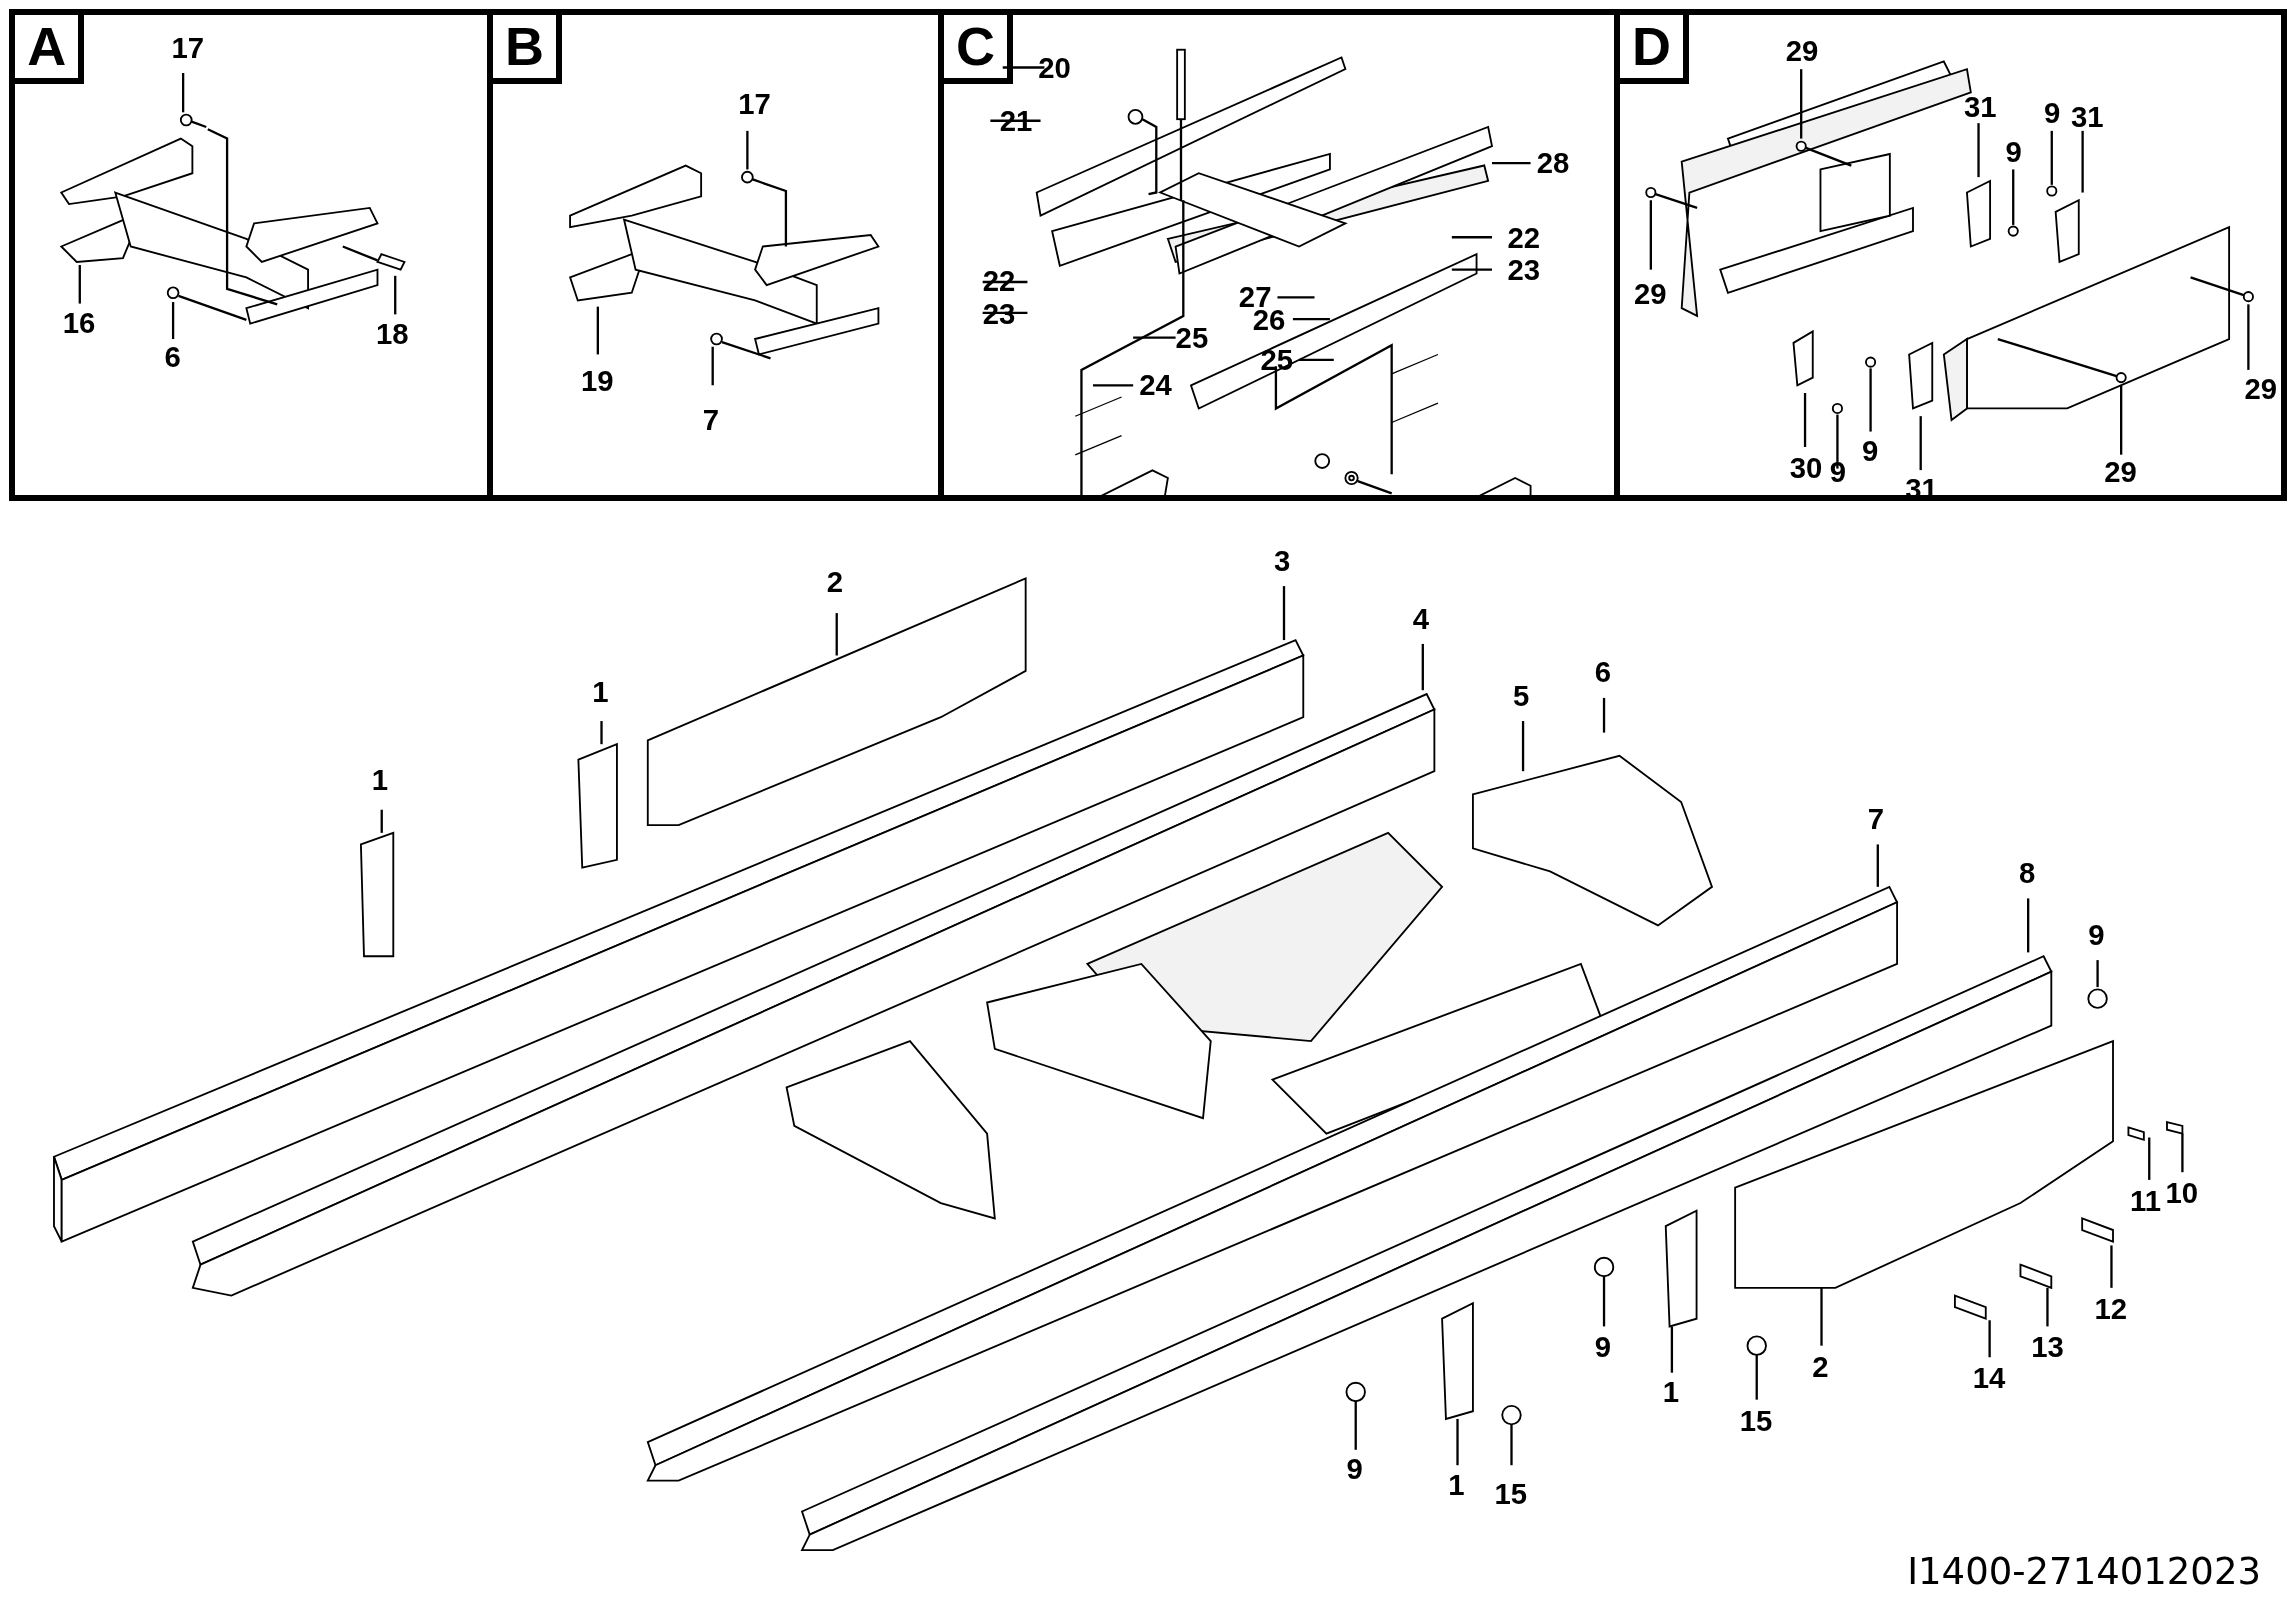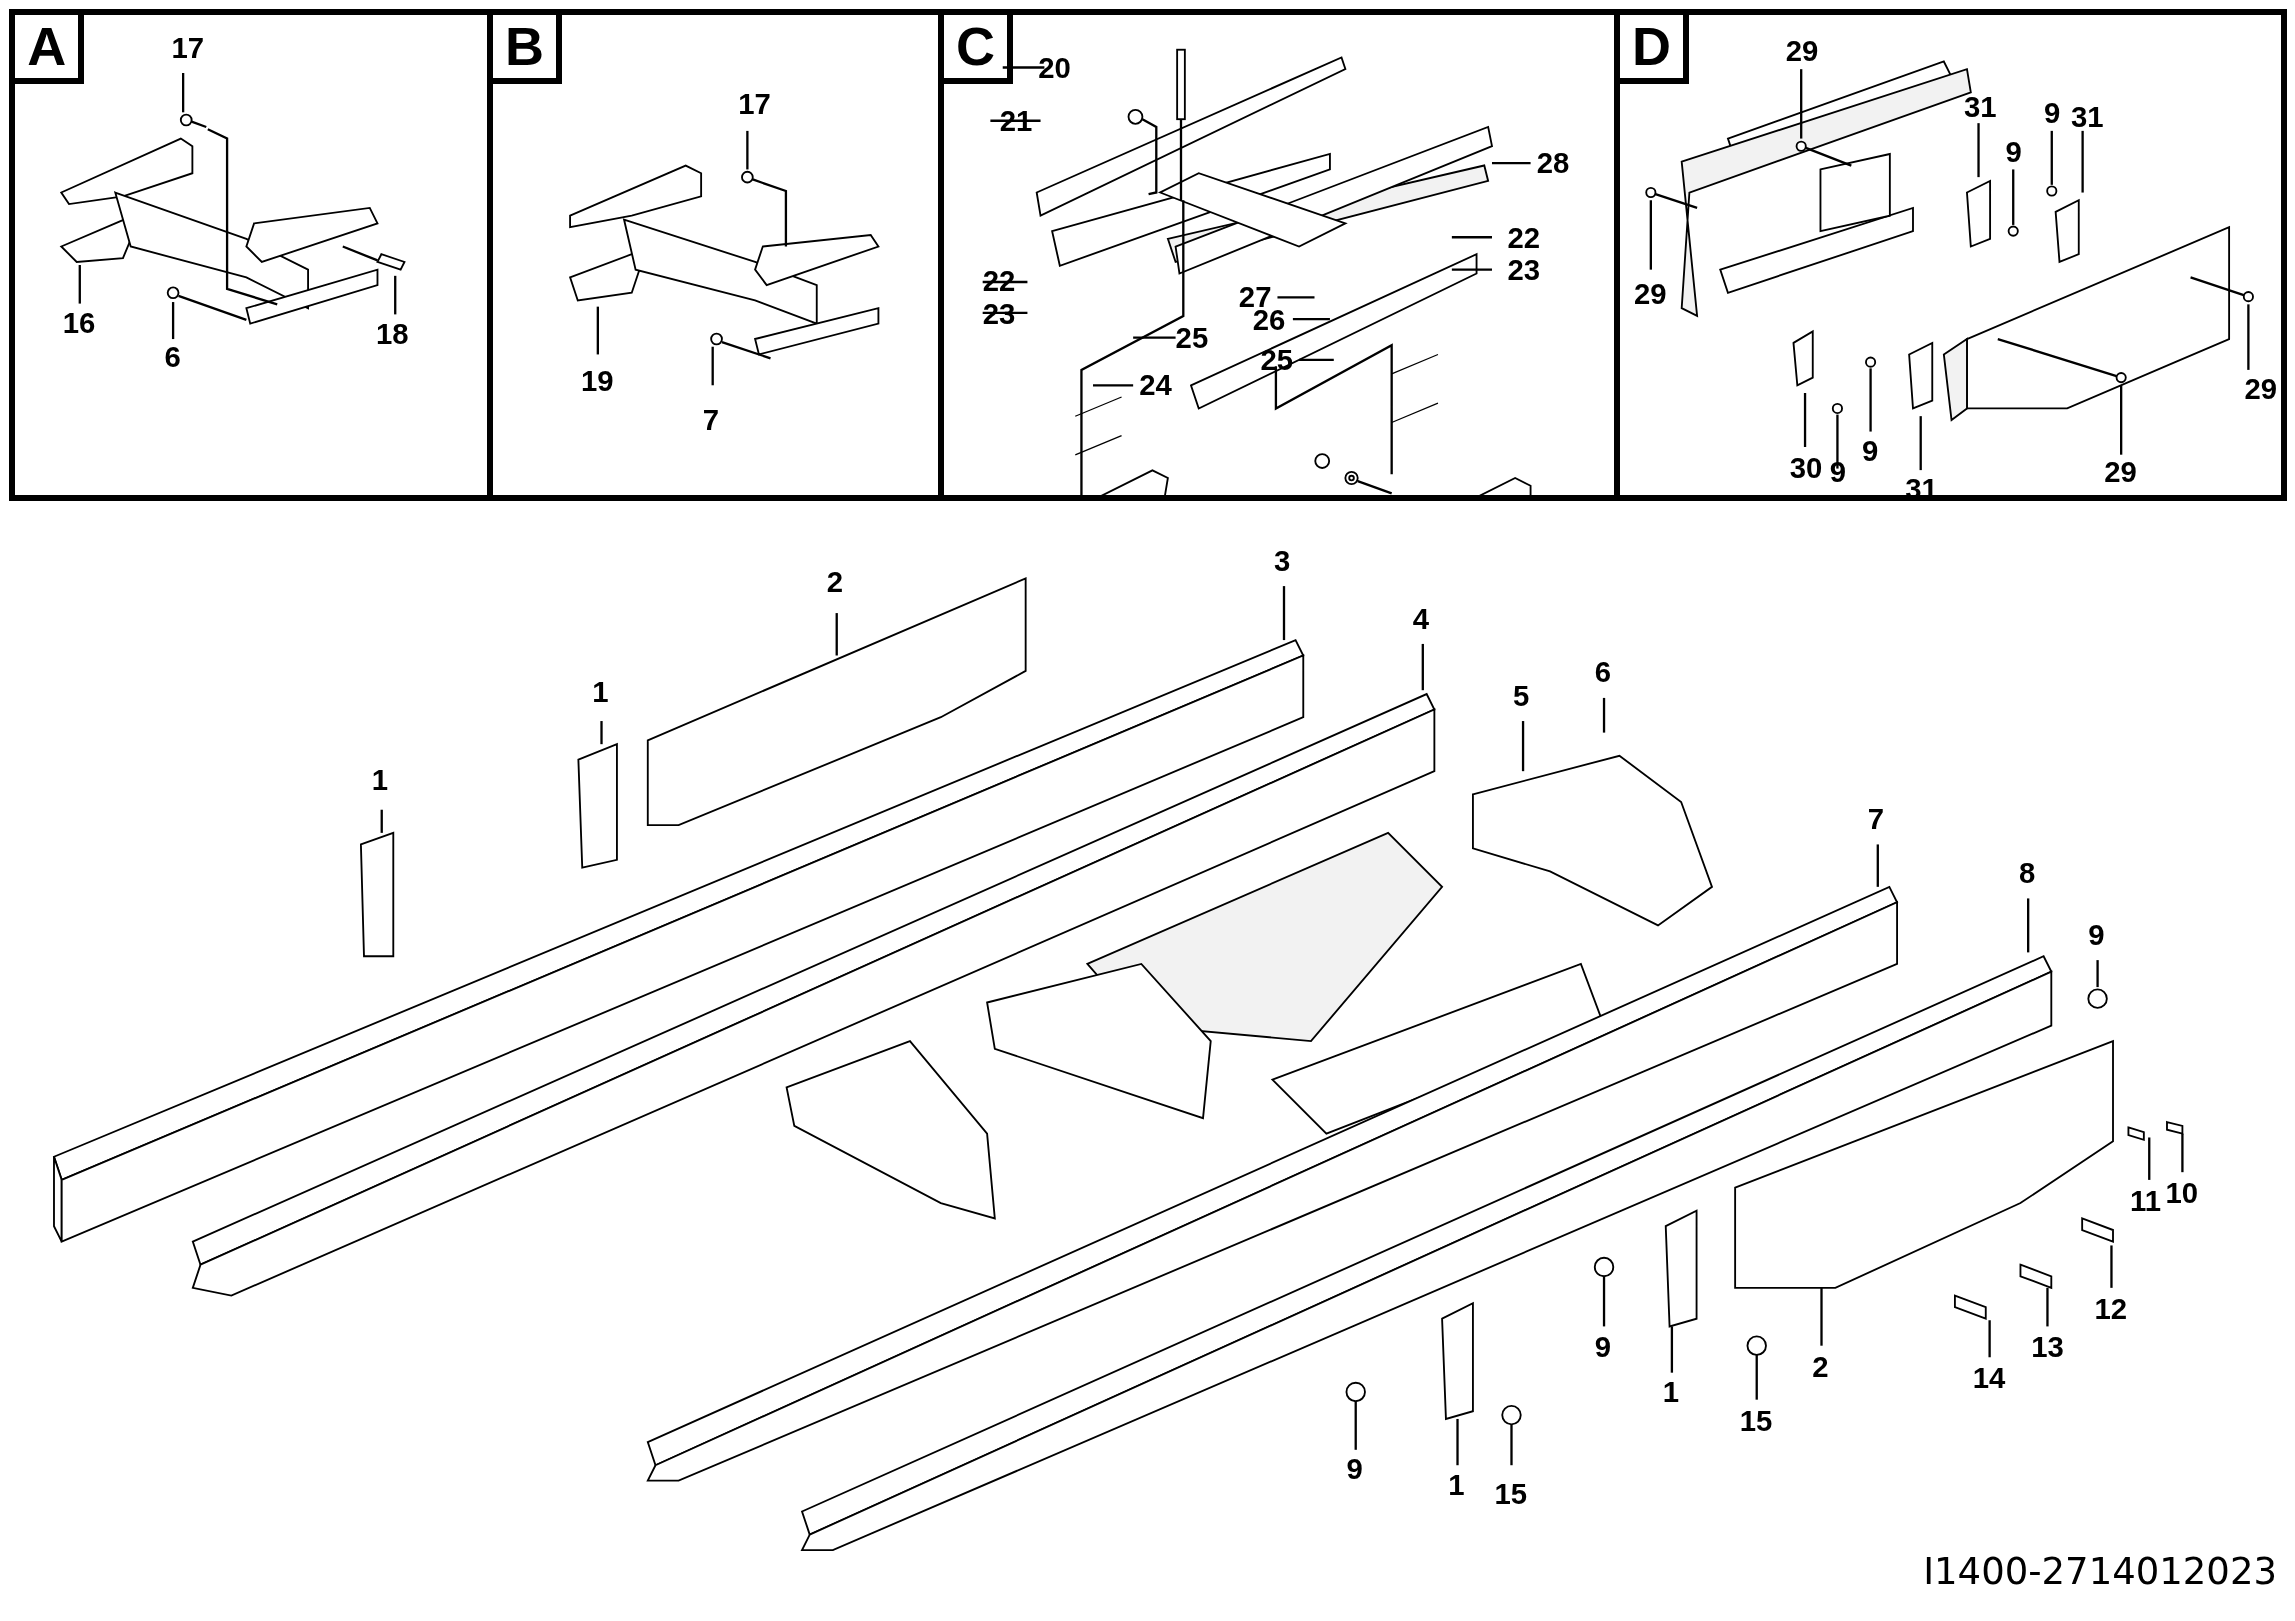--- a/index.html
+++ b/index.html
@@ -4,21 +4,21 @@
 <style>
   html, body { margin: 0; padding: 0; background: #ffffff; }
   body { width: 2295px; height: 1621px; position: relative; overflow: hidden;
          font-family: "Liberation Sans", sans-serif; color: #000; }
   .panel { position: absolute; top: 9.3px; height: 492px; border: 6.2px solid #000; box-sizing: border-box; background: #fff; }
   .panel-letter { position: absolute; left: 0; top: 0; width: 63px; height: 63px; border-right: 6.2px solid #000;
                   border-bottom: 6.2px solid #000; box-sizing: content-box; font-weight: bold; font-size: 54px;
                   line-height: 63px; text-align: center; }
   .panel svg, #main-svg { position: absolute; left: 0; top: 0; }
   .callout { font-family: "Liberation Sans", sans-serif; font-weight: bold; font-size: 38px; fill: #000; }
-  .ref-id { position: absolute; right: 18px; bottom: 28px; font-size: 37px; font-family: "DejaVu Sans", sans-serif; }
+  .ref-id { position: absolute; right: 34px; bottom: 28px; font-size: 37px; font-family: "DejaVu Sans", sans-serif; }
   .ln { stroke: #000; stroke-width: 3; fill: none; }
   .thin { stroke: #000; stroke-width: 1.6; fill: none; }
   .part { stroke: #000; stroke-width: 2.4; fill: #fff; }
   .partg { stroke: #000; stroke-width: 2.4; fill: #f2f2f2; }
 </style>
 </head>
 <body>
 
 <div class="panel" style="left:9.3px;width:484px;">
   <div class="panel-letter">A</div>

